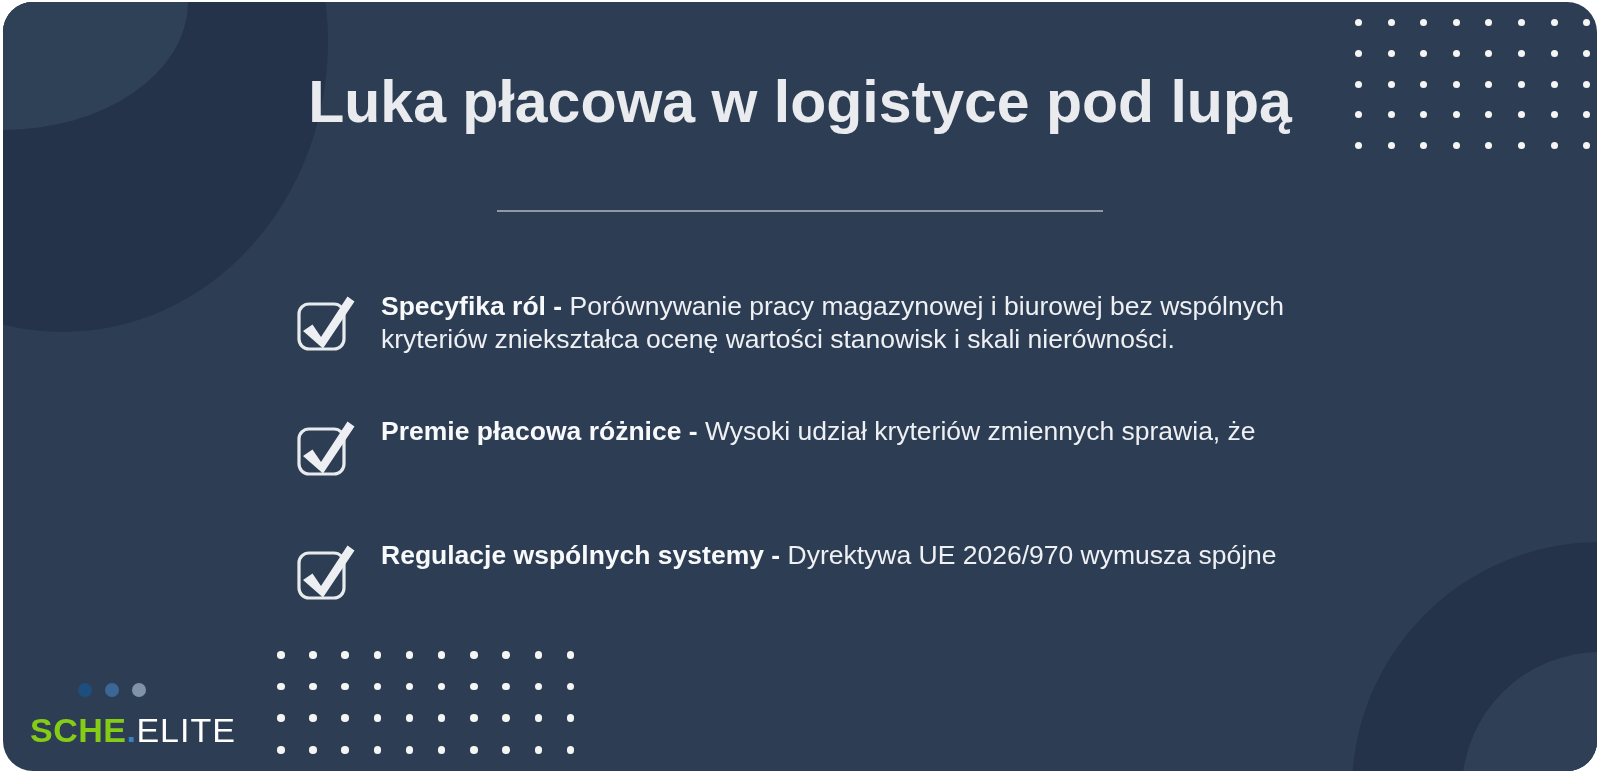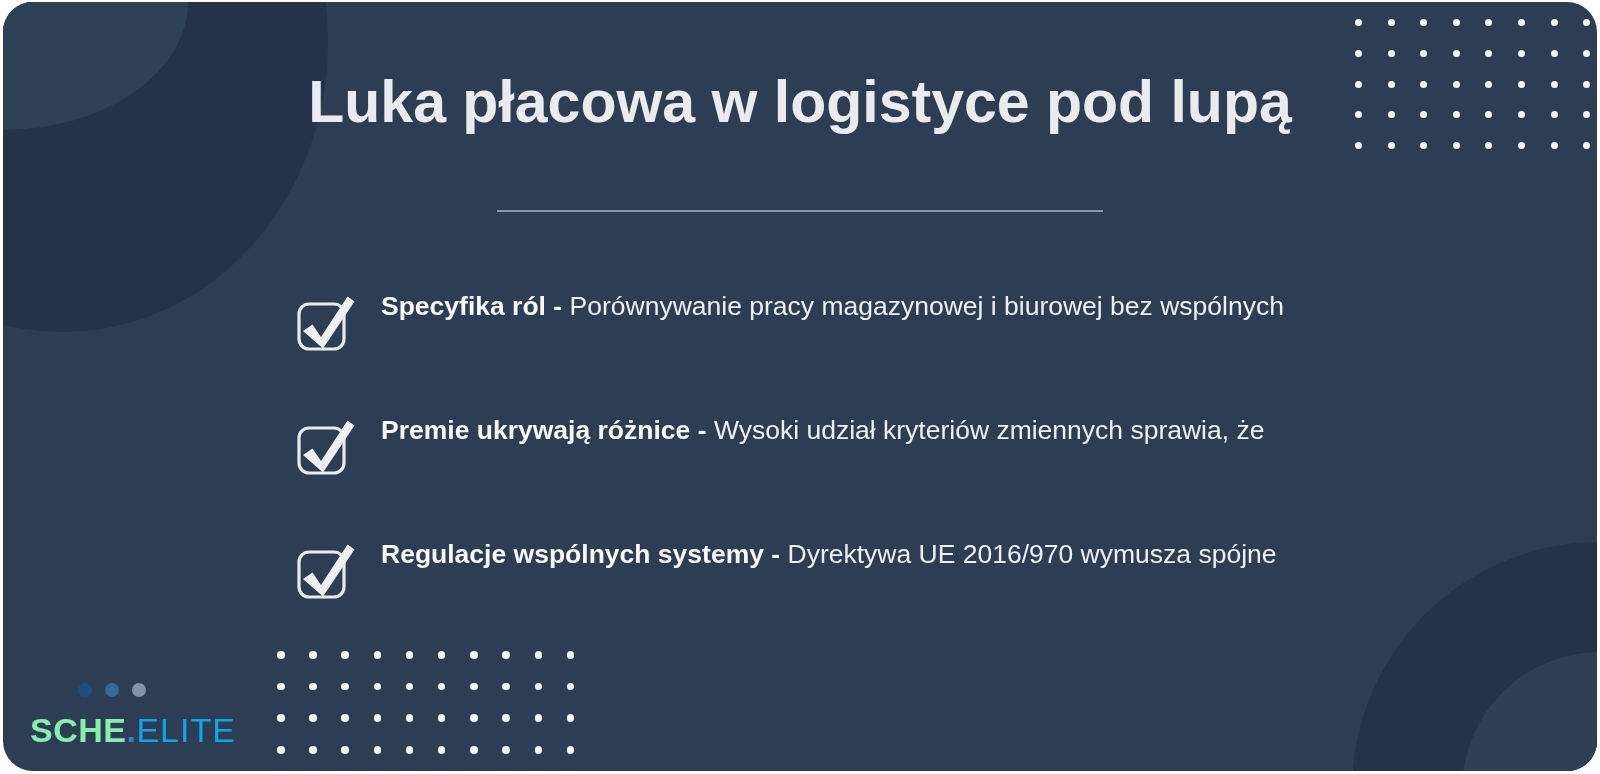--- a/index.html
+++ b/index.html
@@ -61,23 +61,23 @@
     color:#eef0f3;
   }
   .bullet-lead{font-weight:700;color:#f8f9fa;}
   
   .logo-dots{position:absolute;left:75px;top:681px;display:flex;gap:13px;}
   .logo-dot{width:14px;height:14px;border-radius:50%;}
   .logo-text{
     position:absolute;left:27px;top:709px;
     font-size:34px;color:#f2f4f6;letter-spacing:.5px;
   }
-  .logo-bold{font-weight:700;color:#86efac;}
+  .logo-bold{font-weight:700;color:#84cc16;}
   .logo-sep{font-weight:700;color:#3b7fc0;}
-  .logo-light{font-weight:400;color:#0ea5e9;letter-spacing:1px;}
+  .logo-light{font-weight:400;color:#ffffff;letter-spacing:1px;}
 </style>
 </head>
 <body>
 
 <div class="page">
   <div class="card">
 
     <div class="blob-dark-tl"></div>
     <div class="blob-light-tl"></div>
     <div class="ring-br-outer"></div>
@@ -174,42 +174,43 @@
     <div class="bullets">
 
       <div class="bullet">
         <svg class="bullet-icon" viewBox="0 0 64 64">
           <rect x="8" y="13" width="45" height="45" rx="10" fill="none" stroke="#e8ebee" stroke-width="3.2"></rect>
           <path d="M12 40 L21.5 33.5 L30 46 L56.5 5.5 L63.5 10.5 L32 57.5 Z" fill="#edeff2"></path>
         </svg>
         <div class="bullet-text">
           <span class="bullet-lead">Specyfika ról -</span>
           <span>Porównywanie pracy magazynowej i biurowej bez wspólnych</span><br>
+          <span>kryteriów zniekształca ocenę wartości stanowisk i skali nierówności.</span>
         </div>
       </div>
 
       <div class="bullet">
         <svg class="bullet-icon" viewBox="0 0 64 64">
           <rect x="8" y="13" width="45" height="45" rx="10" fill="none" stroke="#e8ebee" stroke-width="3.2"></rect>
           <path d="M12 40 L21.5 33.5 L30 46 L56.5 5.5 L63.5 10.5 L32 57.5 Z" fill="#edeff2"></path>
         </svg>
         <div class="bullet-text">
-          <span class="bullet-lead">Premie ukrywają różnice -</span>
+          <span class="bullet-lead">Premie płacowa różnice -</span>
           <span>Wysoki udział kryteriów zmiennych sprawia, że</span><br>
         </div>
       </div>
 
       <div class="bullet">
         <svg class="bullet-icon" viewBox="0 0 64 64">
           <rect x="8" y="13" width="45" height="45" rx="10" fill="none" stroke="#e8ebee" stroke-width="3.2"></rect>
           <path d="M12 40 L21.5 33.5 L30 46 L56.5 5.5 L63.5 10.5 L32 57.5 Z" fill="#edeff2"></path>
         </svg>
         <div class="bullet-text">
           <span class="bullet-lead">Regulacje wspólnych systemy -</span>
-          <span>Dyrektywa UE 2016/970 wymusza spójne</span><br>
+          <span>Dyrektywa UE 2026/970 wymusza spójne</span><br>
         </div>
       </div>
 
     </div>
 
     <div class="logo-dots">
       <span class="logo-dot" style="background: rgb(29, 78, 126);"></span>
       <span class="logo-dot" style="background: rgb(58, 103, 149);"></span>
       <span class="logo-dot" style="background: rgb(128, 147, 169);"></span>
     </div>

